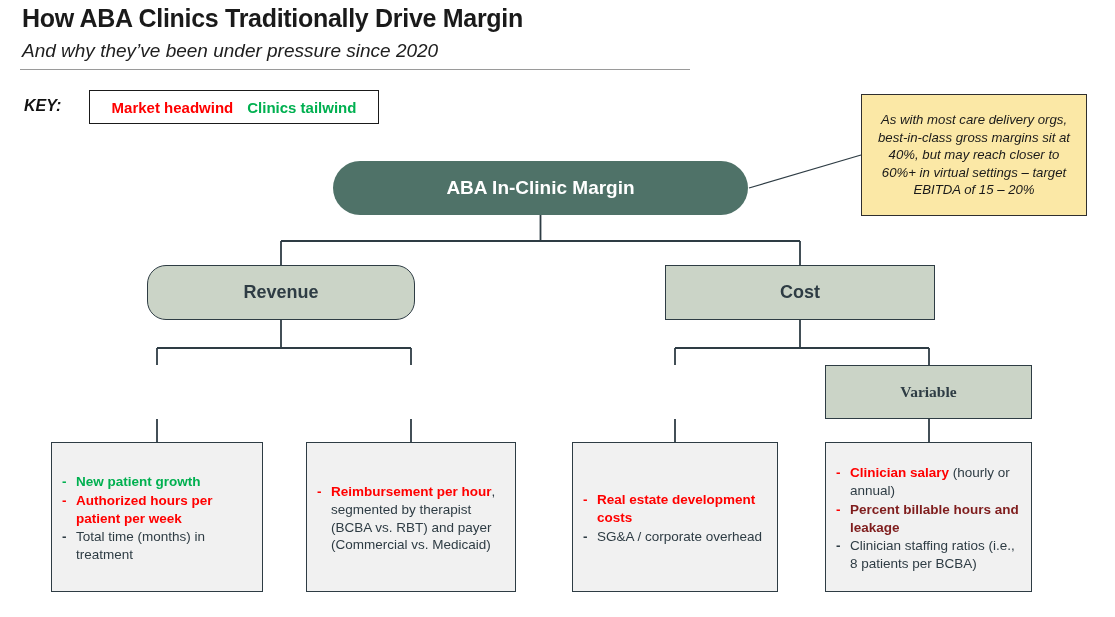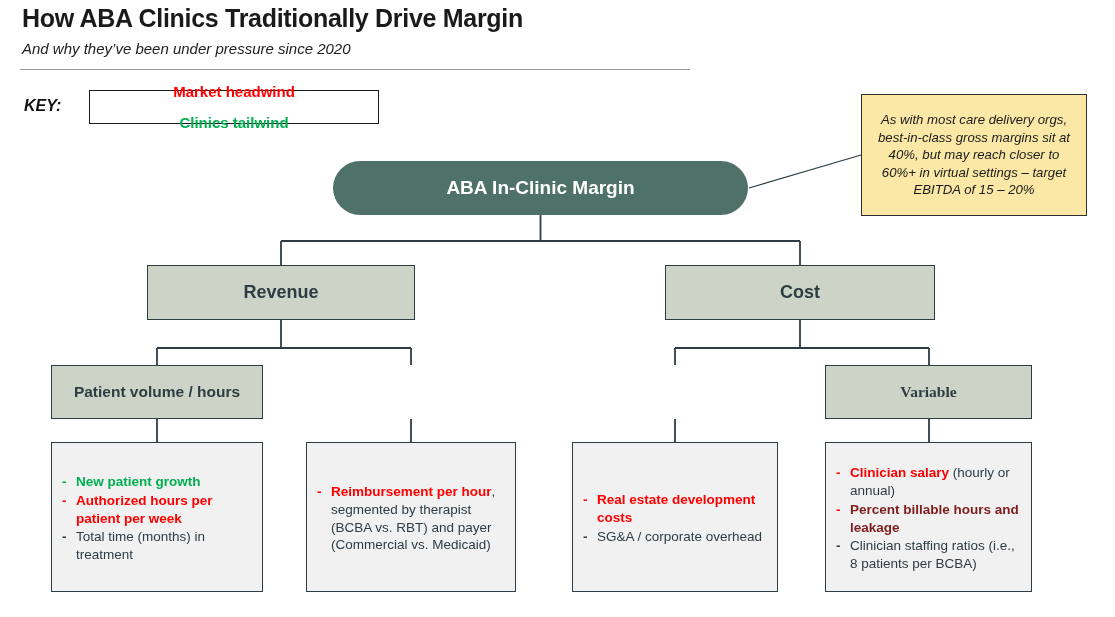--- a/index.html
+++ b/index.html
@@ -12,37 +12,37 @@
   #stage { position: relative; width: 997px; height: 617px; }
 
   
   .title {
     position: absolute; left: 22px; top: 4px;
     font-size: 25px; font-weight: bold; color: #1a1a1a;
     letter-spacing: -0.3px;
   }
   .subtitle {
     position: absolute; left: 22px; top: 40px;
-    font-size: 15px; font-style: italic; color: #202020;
+    font-size: 19px; font-style: italic; color: #202020;
   }
   .divider {
     position: absolute; left: 20px; top: 69px;
     width: 670px; height: 1px; background: #9a9a9a;
   }
 
   
   .key-label {
     position: absolute; left: 24px; top: 97px;
     font-size: 16px; font-weight: bold; font-style: italic; color: #111;
   }
   .key-box {
     position: absolute; left: 89px; top: 90px;
     width: 290px; height: 34px;
     border: 1.5px solid #1a1a1a; background: #ffffff;
-    display: flex; align-items: center; justify-content: center; gap: 14px; flex-direction: column;
+    display: flex; align-items: center; justify-content: center; gap: 14px;
   }
   .key-item { font-size: 15px; font-weight: bold; white-space: nowrap; }
 
   
   .callout {
     position: absolute; left: 861px; top: 94px;
     width: 226px; height: 122px;
     background: #FBE8A6; border: 1.2px solid #2f2f2f;
     display: flex; align-items: center; justify-content: center;
     padding: 4px 9px;
@@ -60,21 +60,21 @@
   }
   .node-root {
     left: 333px; top: 161px; width: 415px; height: 54px;
     background: #4F7268;
     color: #ffffff; font-size: 19px; font-weight: bold; border-radius: 27px;
   }
   .node-l2 {
     background: #CBD4C7; border: 1.6px solid #2E3C44;
     color: #2E3C44; font-size: 18px; font-weight: bold;
   }
-  .node-revenue { left: 147px; top: 265px; width: 268px; height: 55px; }
+  .node-revenue { left: 147px; top: 265px; width: 268px; height: 55px; border-radius: 19px; }
   .node-cost    { left: 665px; top: 265px; width: 270px; height: 55px; }
 
   .node-l3 {
     background: #CBD4C7; border: 1.6px solid #2E3C44;
     color: #2E3C44; font-size: 15.5px; font-weight: bold;
   }
   .node-patient  { left: 51px;  top: 365px; width: 212px; height: 54px; }
   .node-price    { left: 306px; top: 365px; width: 210px; height: 54px; }
   .node-fixed    { left: 572px; top: 365px; width: 206px; height: 54px; }
   .node-variable { left: 825px; top: 365px; width: 207px; height: 54px; font-family: Liberation Serif, serif; }
@@ -148,21 +148,20 @@
 
   <div class="callout">
     <div class="callout-text">As with most care delivery orgs, best-in-class gross margins sit at 40%, but may reach closer to 60%+ in virtual settings – target EBITDA of 15 – 20%</div>
   </div>
 
   <div class="node node-root">ABA In-Clinic Margin</div>
 
   <div class="node node-l2 node-revenue">Revenue</div>
   <div class="node node-l2 node-cost">Cost</div>
 
-  <div class="node node-l3 node-patient">Patient volume / hours</div>
   <div class="node node-l3 node-variable">Variable</div>
 
   <div class="leaf leaf-patient">
       <div class="bullet-row">
         <span class="dash" style="color: rgb(0, 176, 80);">-</span>
         <span class="btext"><b style="color: rgb(0, 176, 80);">New patient growth</b></span>
       </div>
       <div class="bullet-row">
         <span class="dash" style="color: rgb(255, 0, 0);">-</span>
         <span class="btext"><b style="color: rgb(255, 0, 0);">Authorized hours per patient per week</b></span>

